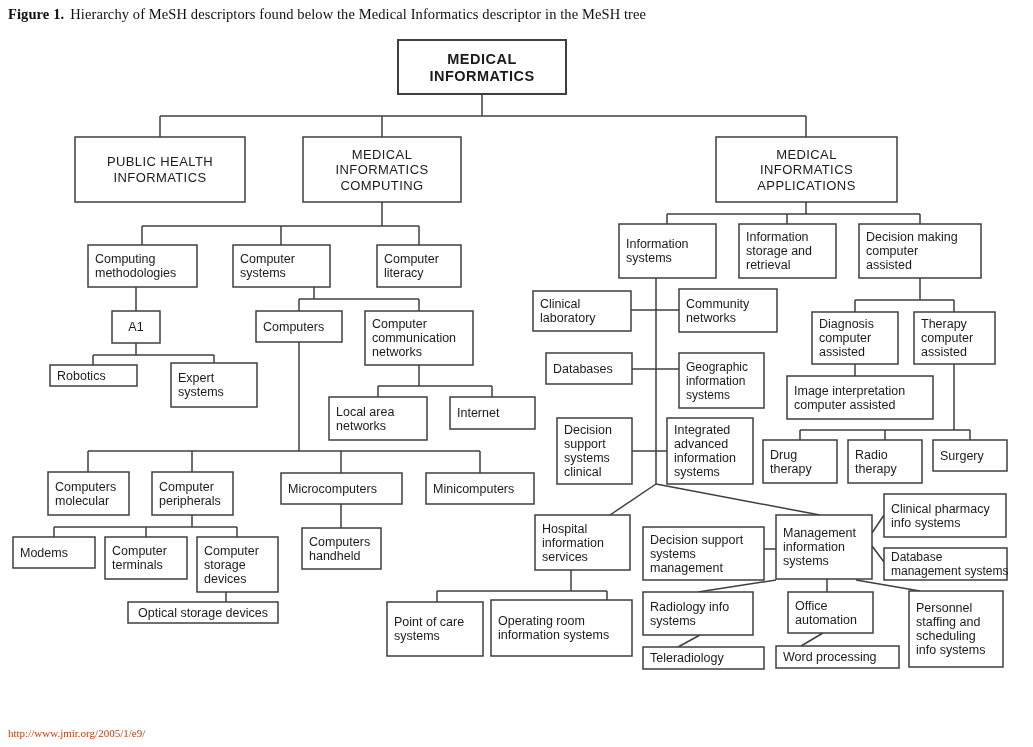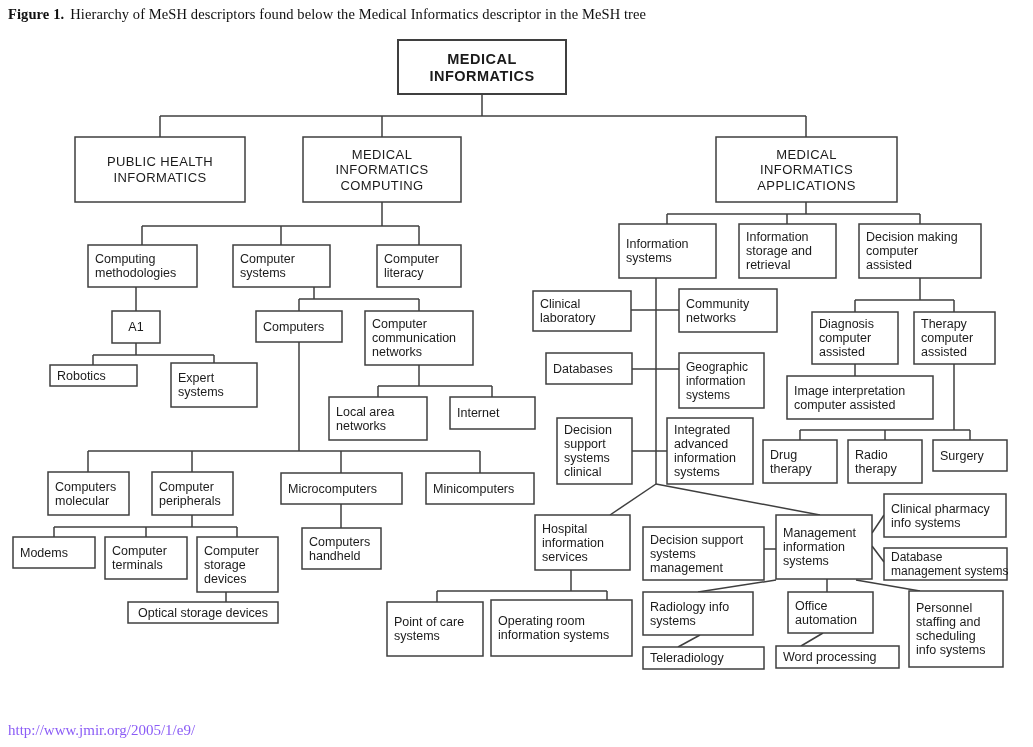--- a/index.html
+++ b/index.html
@@ -11,21 +11,21 @@
     overflow:hidden;
     margin:0 auto;
   }
   .caption{
     position:absolute;left:8px;top:6px;
     font-size:14.5px;color:#101010;letter-spacing:0.1px;
   }
   .caption .fig-label{font-weight:bold;margin-right:6px;}
   .footer-left{
     position:absolute;left:8px;bottom:8px;
-    font-size:15px;color:#8b5cf6;
+    font-size:11px;color:#c2410c;
   }
   .footer-right{
     position:absolute;right:8px;bottom:8px;
     font-size:12.5px;color:#141414;
   }
   svg{position:absolute;left:0;top:0;}
   svg text{font-family:"Liberation Sans", sans-serif;fill:#1b1b1b;}
 </style>
 </head>
 <body>

